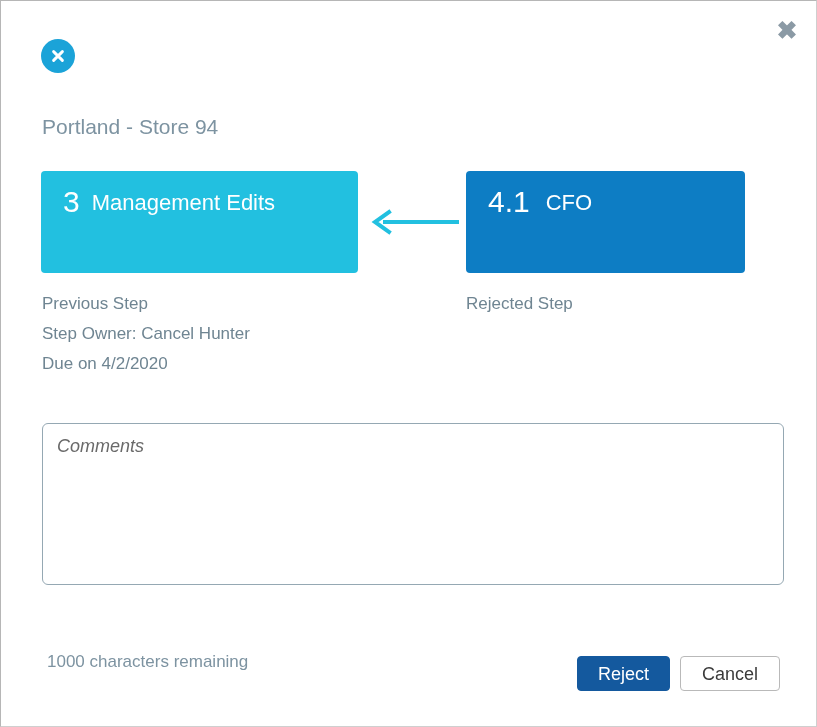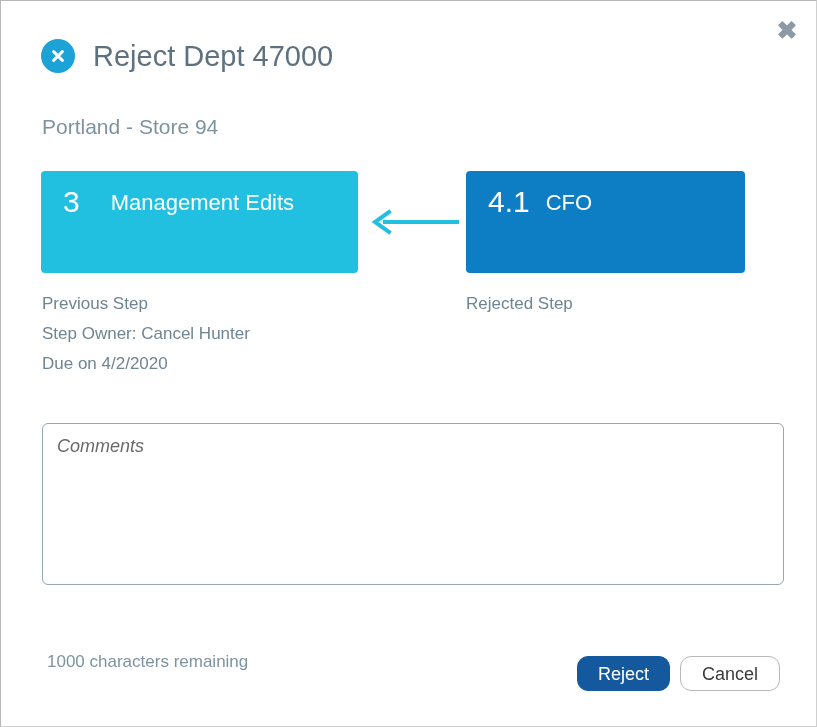--- a/index.html
+++ b/index.html
@@ -111,21 +111,21 @@
     font-size: 30px;
     font-weight: 400;
     line-height: 34px;
     flex: none;
   }
   .step-label {
     color: #ffffff;
     font-size: 22px;
     font-weight: 400;
     line-height: 36px;
-    margin-left: 31px;
+    margin-left: 12px;
   }
   .step-box.rejected .step-label { margin-left: 16px; }
 
   
   .arrow {
     position: absolute;
     left: 328px;
     top: 38px;
     width: 92px;
     height: 26px;
@@ -184,21 +184,21 @@
     top: 655px;
     display: flex;
     gap: 10px;
   }
   .btn {
     font-family: "Liberation Sans", sans-serif;
     font-size: 18px;
     line-height: 1;
     padding: 0 18px;
     height: 35px;
-    border-radius: 11px;
+    border-radius: 4px;
     cursor: pointer;
     box-sizing: border-box;
   }
   .btn-primary {
     background: #14599e;
     color: #ffffff;
     border: 1px solid #14599e;
     min-width: 93px;
   }
   .btn-secondary {
@@ -214,21 +214,20 @@
 <div id="dialog">
 
   <div class="close-btn">✖</div>
 
   <div class="header">
     <span class="header-icon">
       <svg width="18" height="18" viewBox="0 0 18 18" aria-hidden="true">
         <path d="M4.6 4.6 L13.4 13.4 M13.4 4.6 L4.6 13.4" stroke="#ffffff" stroke-width="2.9" stroke-linecap="round"></path>
       </svg>
     </span>
-    <span class="header-title">Reject Dept 47000</span>
   </div>
 
   <div class="subtitle">Portland - Store 94</div>
 
   <div class="steps">
 
     <div class="step-box previous">
       <span class="step-num">3</span>
       <span class="step-label">Management Edits</span>
     </div>

